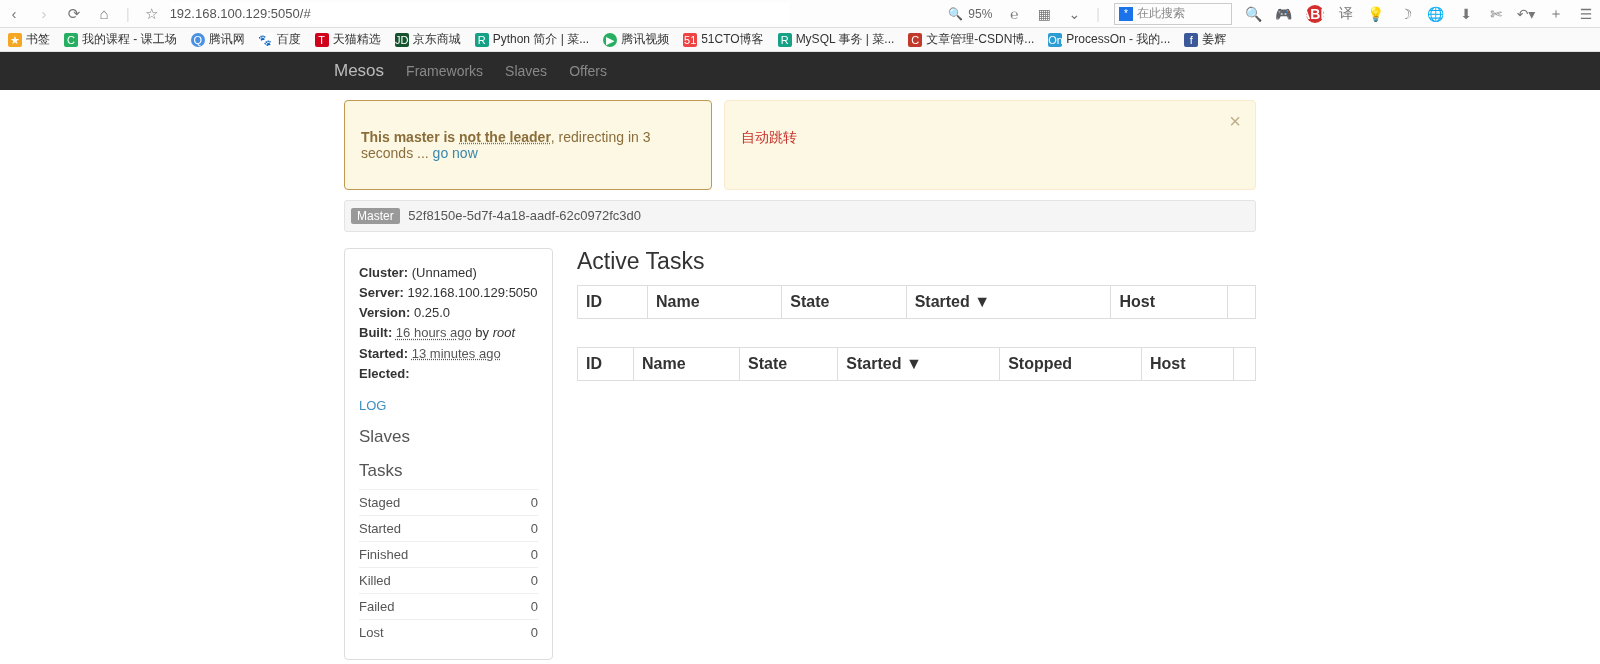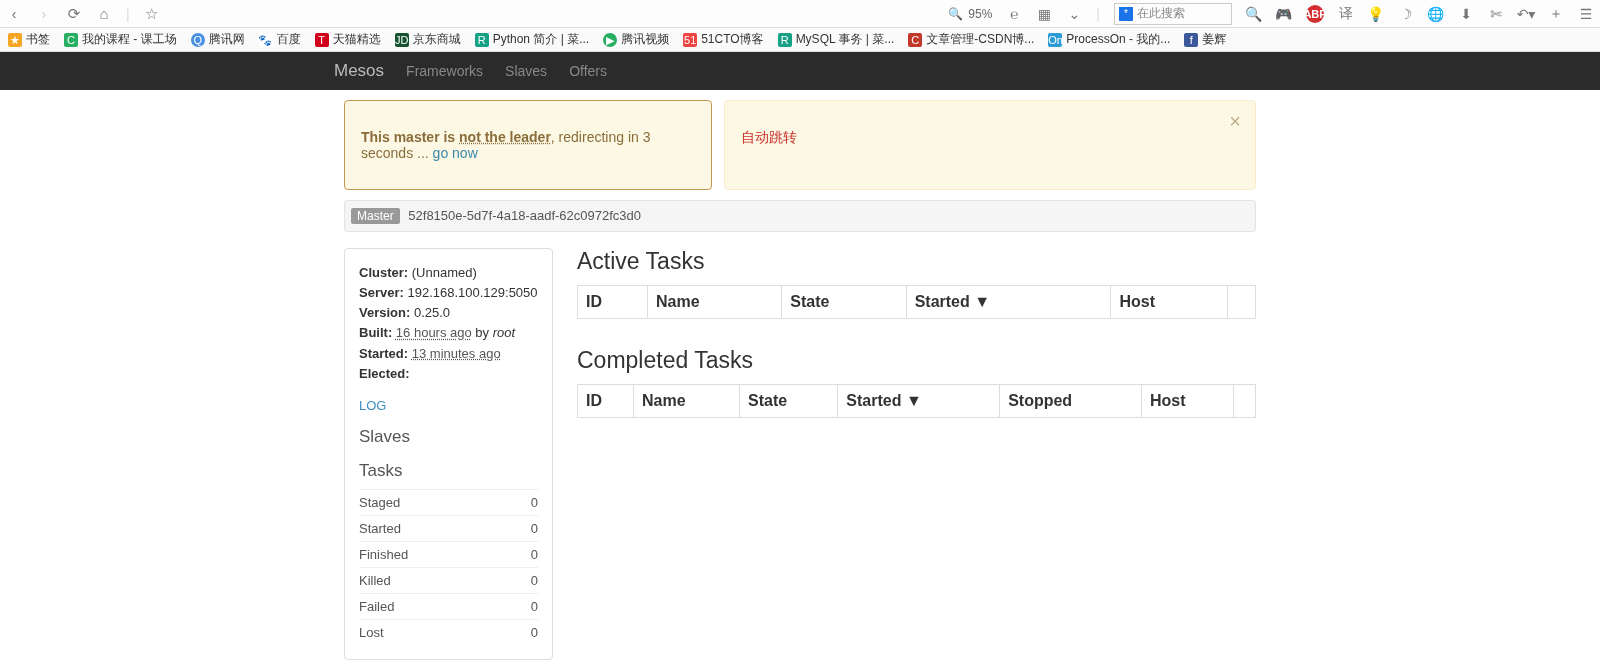--- a/index.html
+++ b/index.html
@@ -8,21 +8,21 @@
     
     .browser-toolbar { display: flex; align-items: center; height: 28px; padding: 0 6px; border-bottom: 1px solid #ddd; gap: 10px; background: #fdfdfd; }
     .browser-toolbar .nav-left { display: flex; align-items: center; gap: 14px; }
     .browser-toolbar .nav-icon { width: 16px; height: 16px; display: inline-flex; align-items: center; justify-content: center; color: #777; font-size: 15px; }
     .url-input { flex: 0 0 620px; border: none; font-size: 13px; padding: 3px 0; color: #555; outline: none; }
     .browser-right { margin-left: auto; display: flex; align-items: center; gap: 14px; }
     .zoom { display: flex; align-items: center; gap: 5px; color: #666; font-size: 12px; }
     .search-box { display: flex; align-items: center; border: 1px solid #ccc; height: 22px; padding: 0 4px; font-size: 12px; color: #888; }
     .search-box span.icon-sq { width: 14px; height: 14px; background: #1a73e8; display: inline-block; margin-right: 4px; font-size: 10px; color: #fff; text-align: center; line-height: 14px; }
     .small-icon { width: 16px; height: 16px; display: inline-flex; align-items: center; justify-content: center; font-size: 14px; color: #777; }
-    .abp { background: #d32f2f; color: white; border-radius: 50%; width: 18px; height: 18px; font-size: 11px; font-weight: bold; display: inline-flex; align-items: center; justify-content: center; }
+    .abp { background: #d32f2f; color: white; border-radius: 50%; width: 18px; height: 18px; font-size: 14px; font-weight: bold; display: inline-flex; align-items: center; justify-content: center; }
 
     .bookmark-bar { display: flex; align-items: center; height: 24px; padding: 0 8px; border-bottom: 1px solid #e0e0e0; gap: 14px; background: #fafafa; overflow: hidden; }
     .bookmark { display: inline-flex; align-items: center; gap: 4px; font-size: 12px; color: #333; white-space: nowrap; }
     .bm-icon { width: 14px; height: 14px; display: inline-block; font-size: 11px; text-align: center; line-height: 14px; color: white; border-radius: 2px; }
 
     
     .navbar { background: #2b2b2b; height: 38px; display: flex; align-items: center; padding-left: 334px; }
     .navbar-brand { color: #bbb; font-size: 17px; margin-right: 22px; }
     .nav-link { color: #888; font-size: 14px; margin-right: 22px; text-decoration: none; }
 
@@ -68,20 +68,21 @@
 
 <div class="browser-toolbar">
   <div class="nav-left">
     <span class="nav-icon">‹</span>
     <span class="nav-icon" style="color:#ccc">›</span>
     <span class="nav-icon">⟳</span>
     <span class="nav-icon">⌂</span>
     <span style="color:#ddd">|</span>
     <span class="nav-icon">☆</span>
   </div>
+  <input class="url-input" value="192.168.100.129:5050/#" style="">
   <div class="browser-right">
     <div class="zoom">
       <span>🔍</span>
       <span>95%</span>
     </div>
     <span class="small-icon">℮</span>
     <span class="small-icon">▦</span>
     <span class="small-icon">⌄</span>
     <span style="color:#ddd">|</span>
     <div class="search-box">
@@ -237,21 +238,20 @@
           <th>Name</th>
           <th>State</th>
           <th class="sort-col">Started ▼</th>
           <th>Host</th>
           <th style="width:28px"></th>
         </tr>
           </thead>
       </table>
 
       <div class="completed">
-        <h2 class="tbl-title">Completed Tasks</h2>
         <table class="tasks-table">
           <thead>
               <tr>
             <th style="width:56px">ID</th>
             <th>Name</th>
             <th>State</th>
             <th class="sort-col">Started ▼</th>
             <th>Stopped</th>
             <th>Host</th>
             <th style="width:22px"></th>

